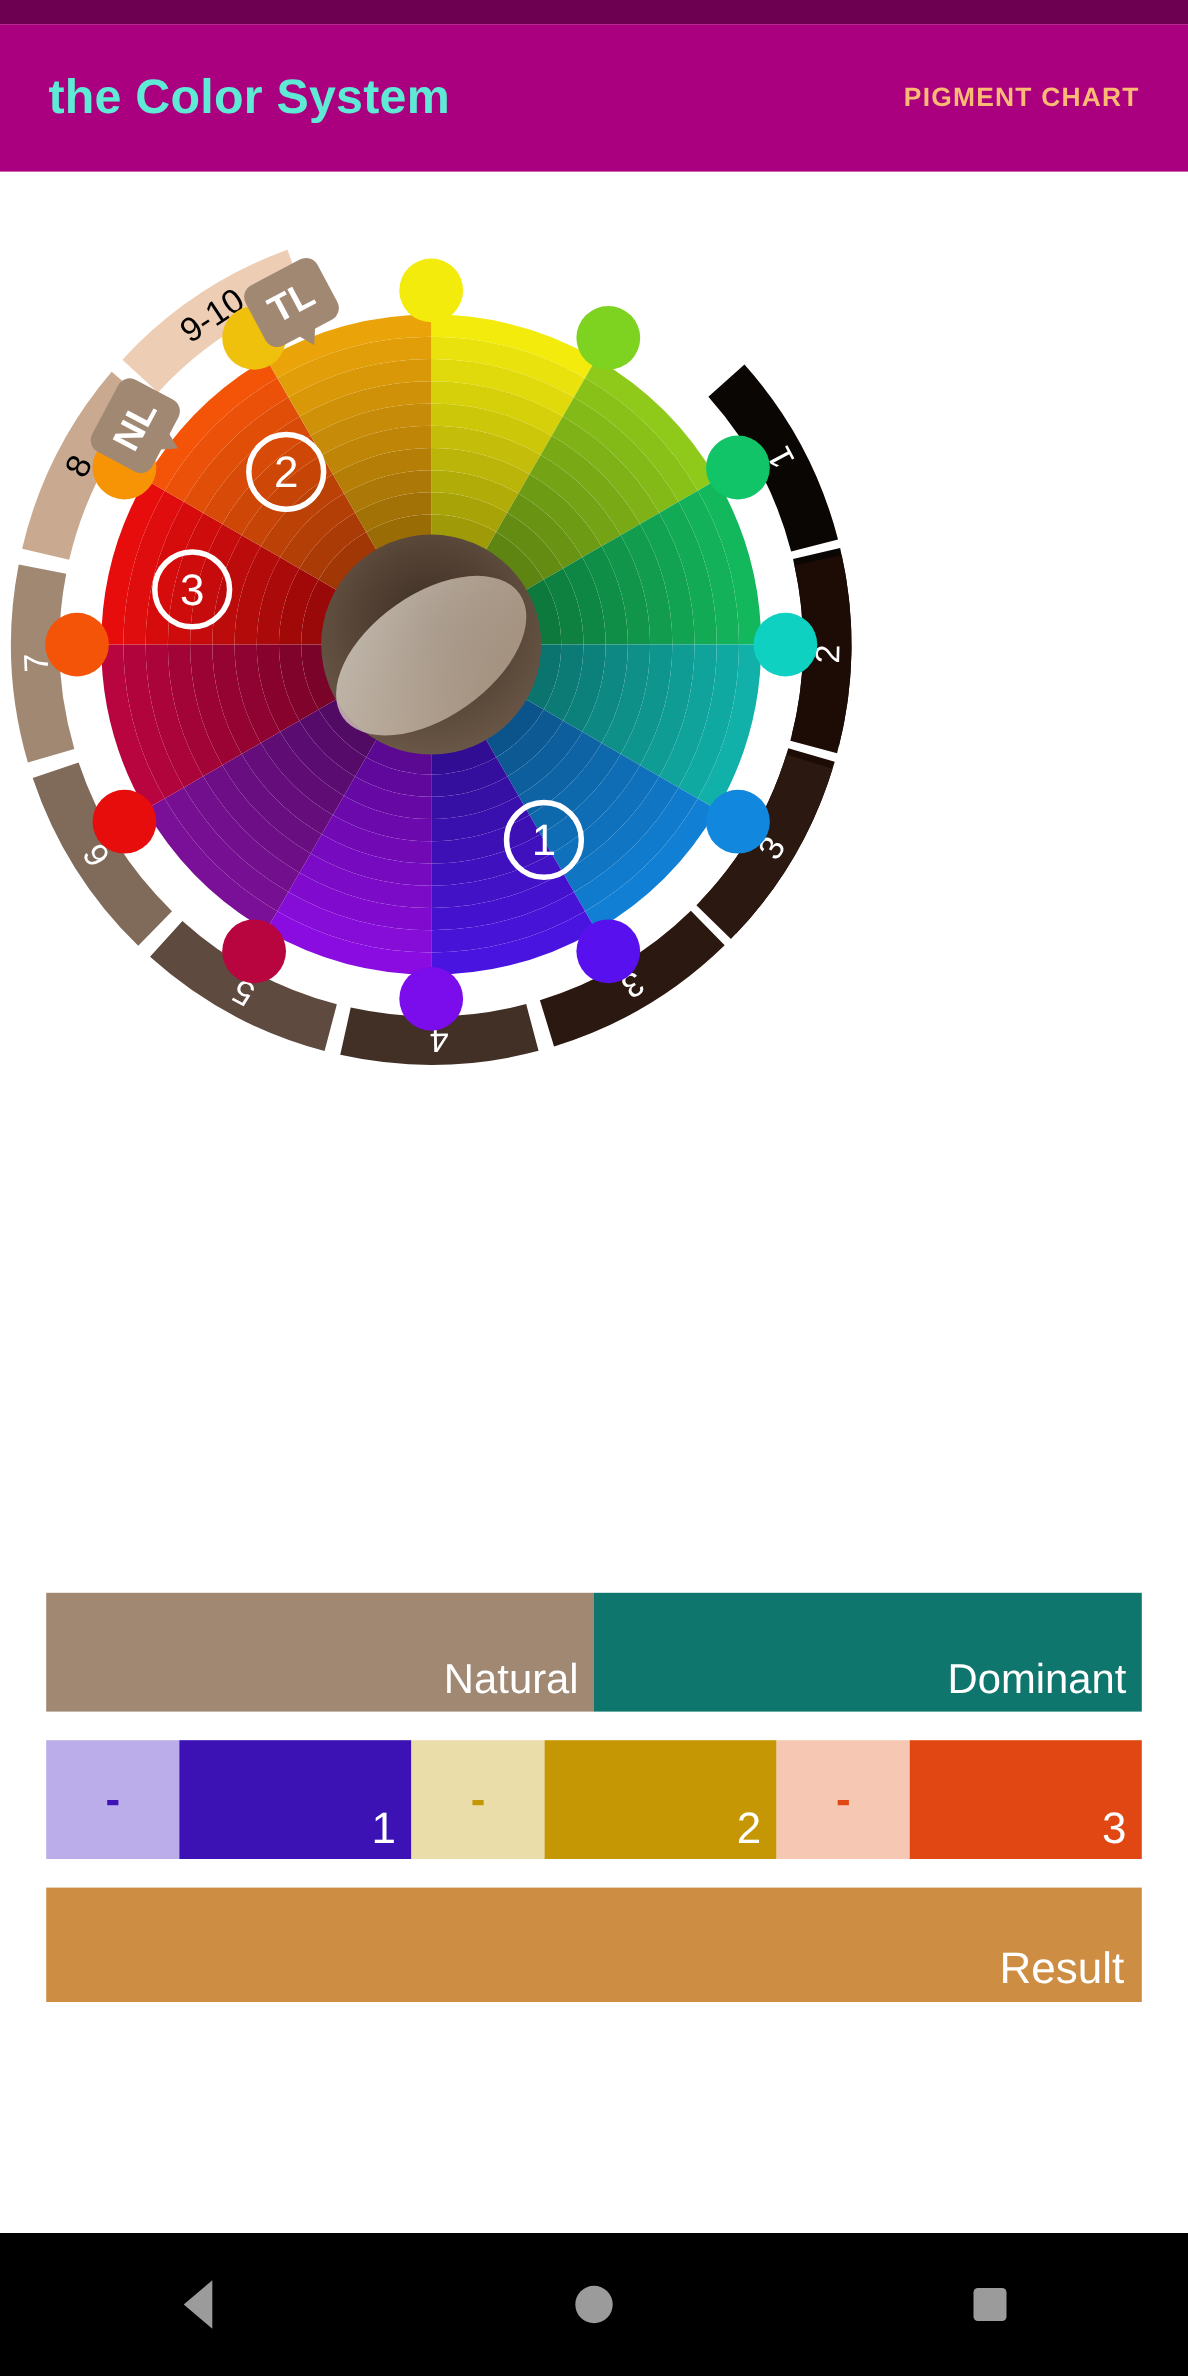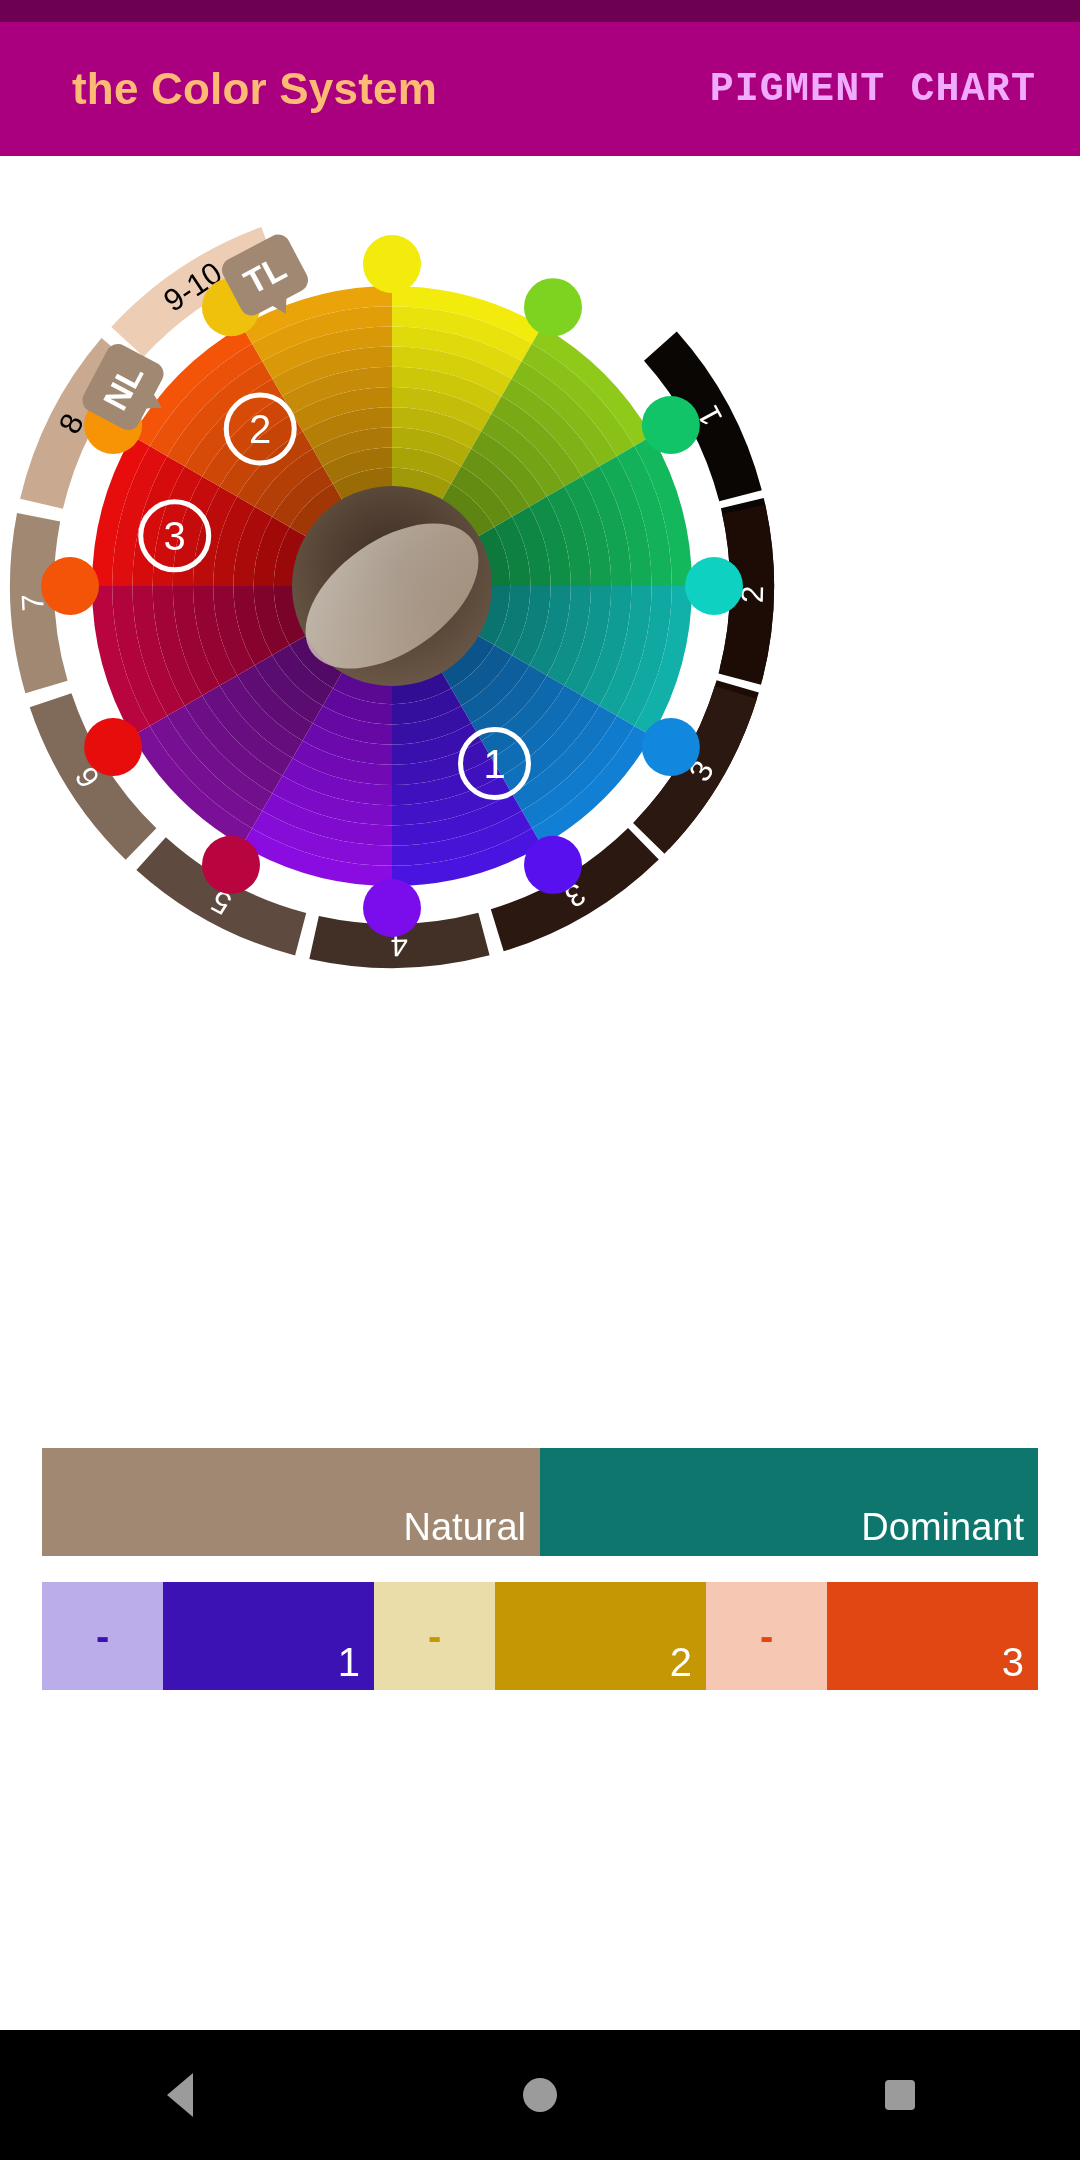--- a/index.html
+++ b/index.html
@@ -18,26 +18,25 @@
   }
 
   
   .appbar {
     position:absolute; top:22px; left:0; width:1080px; height:134px;
     background:#aa0080;
     display:flex; align-items:center; justify-content:space-between;
     padding:0 44px 0 44px;
   }
   .appbar-title {
-    color:#fdba74; font-size:44px; font-weight:bold; letter-spacing:.2px;
+    color:#5eead4; font-size:44px; font-weight:bold; letter-spacing:.2px;
     line-height:1;
-    margin-left:28px;
   }
   .appbar-action {
-    color:#f0abfc; font-size:40px; font-weight:bold; letter-spacing:1.1px;font-family:Liberation Mono, monospace;
+    color:#fdba74; font-size:24px; font-weight:bold; letter-spacing:1.1px;
   }
 
   
   .wheel-stage {
     position:absolute; left:0; top:156px; width:1080px; height:1184px;
   }
   .wheel-svg { position:absolute; left:0; top:0; }
 
   
   .chip {
@@ -361,20 +360,25 @@
       <div class="pig-swatch">
         <div class="pig-left" style="background: rgb(246, 200, 180);">
           <span class="minus" style="color: rgb(224, 71, 18);">-</span>
         </div>
         <div class="pig-right" style="background: rgb(224, 71, 18);">
           <span class="num">3</span>
         </div>
       </div>
     </div>
 
+    <div class="result-row">
+      <div class="result-bar" style="background: rgb(205, 142, 68);">
+        <span class="lbl">Result</span>
+      </div>
+    </div>
   </div>
 
   <div class="navbar">
     <div class="nav-btn">
       <span class="nav-back"></span>
     </div>
     <div class="nav-btn">
       <span class="nav-home"></span>
     </div>
     <div class="nav-btn">

